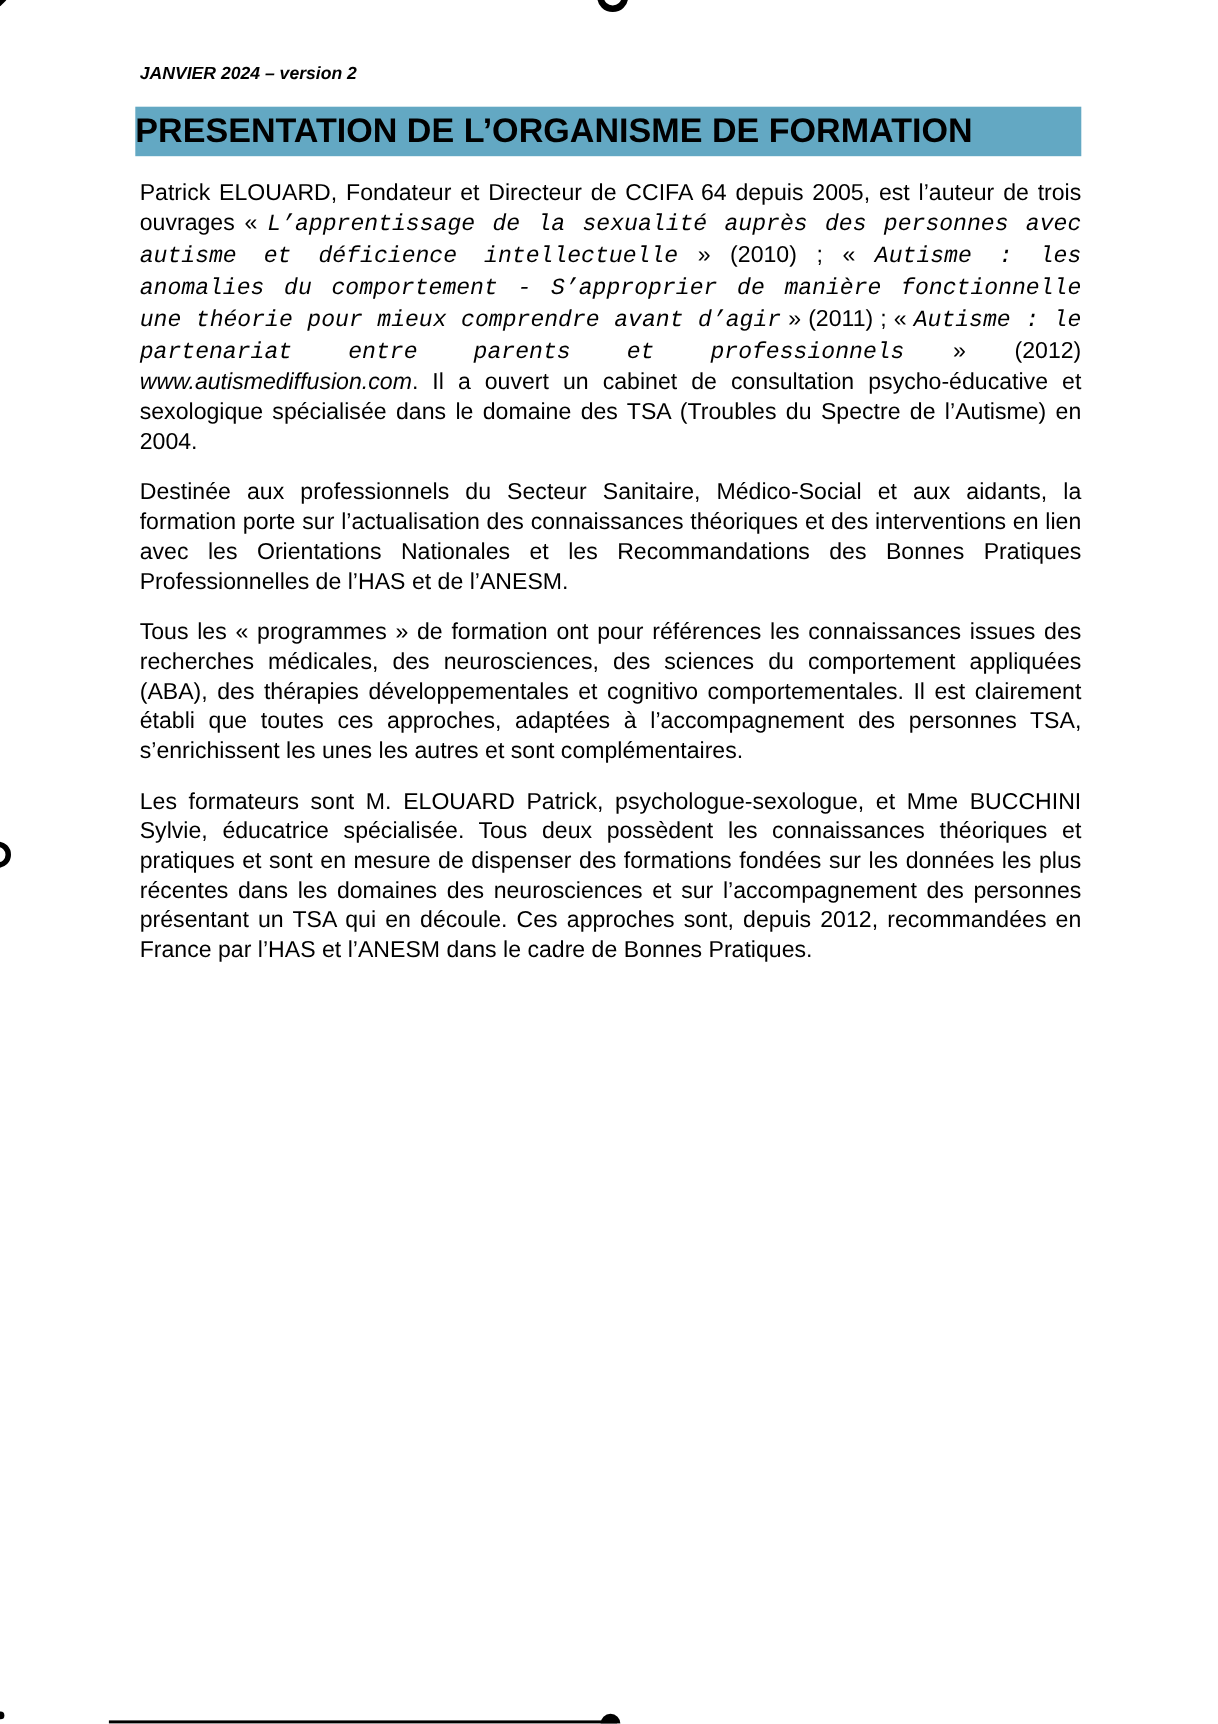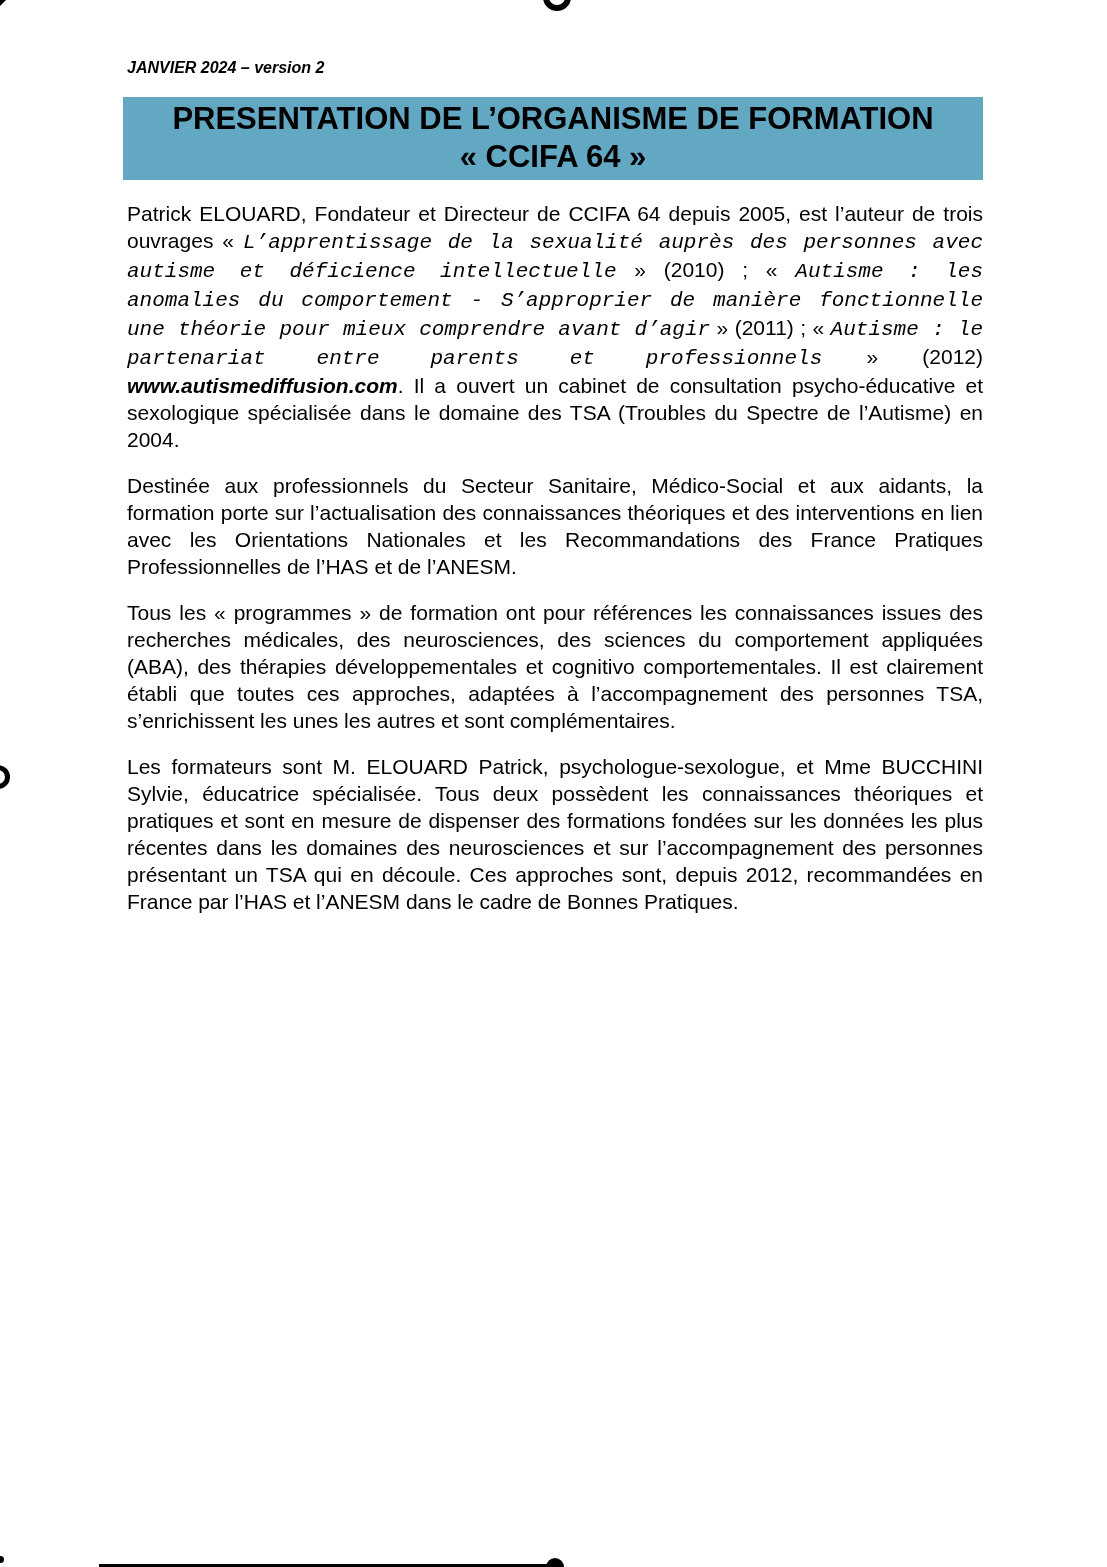--- a/index.html
+++ b/index.html
@@ -22,38 +22,37 @@
   .version-note {
     font-size: 16px;
     font-weight: bold;
     font-style: italic;
     line-height: 20px;
   }
   .banner {
     margin: 19px 0 0 -4px;
     width: 860px;
     background: #63A8C3;
-    text-align: center;
     font-weight: bold;
     font-size: 31px;
     line-height: 38px;
     padding: 3px 0 4px 0;
     color: #000;
   }
   .paragraphs {
     margin-top: 20px;
     font-size: 21px;
     line-height: 27px;
     text-align: justify;
   }
   .paragraphs p.para { margin: 0 0 19px 0; }
   .seg-n { font-weight: normal; font-style: normal; }
   .seg-b { font-weight: normal; }
   .seg-i { font-style: italic; font-family: Liberation Mono, monospace; }
-  .seg-bi { font-weight: bold; font-style: italic; }
+  .seg-bi { font-weight: normal; font-style: italic; }
 
   
   .artifact { position: absolute; }
   .art-top-left {
     left: 0; top: 0; width: 6px; height: 6px;
     background: #000;
     clip-path: polygon(0 0, 100% 0, 0 100%);
   }
   .art-top-center {
     left: 543px; top: -16px;
@@ -100,24 +99,23 @@
   <div class="artifact art-right-sliver"></div>
   <div class="artifact art-bottom-dot-left"></div>
   <div class="artifact art-bottom-bar"></div>
   <div class="artifact art-bottom-blob"></div>
 
   <div class="content">
     <div class="version-note">JANVIER 2024 – version 2</div>
 
     <div class="banner" style="background: rgb(99, 168, 195);">
       <div>PRESENTATION DE L’ORGANISME DE FORMATION</div>
-      <div>« CCIFA 64 »</div>
     </div>
 
     <div class="paragraphs">
         <p class="para"><span class="seg-b">Patrick ELOUARD</span><span class="seg-n">, Fondateur et Directeur de CCIFA 64 depuis 2005, est l’auteur de trois ouvrages « </span><span class="seg-i">L’apprentissage de la sexualité auprès des personnes avec autisme et déficience intellectuelle</span><span class="seg-n"> » (2010) ; « </span><span class="seg-i">Autisme : les anomalies du comportement - S’approprier de manière fonctionnelle une théorie pour mieux comprendre avant d’agir</span><span class="seg-n"> » (2011) ; « </span><span class="seg-i">Autisme : le partenariat entre parents et professionnels</span><span class="seg-n"> » (2012) </span><span class="seg-bi">www.autismediffusion.com</span><span class="seg-n">.  Il a ouvert un cabinet de consultation psycho-éducative et sexologique spécialisée dans le domaine des TSA (Troubles du Spectre de l’Autisme) en 2004.</span></p>
-        <p class="para"><span class="seg-n">Destinée aux professionnels du Secteur Sanitaire, Médico-Social et aux aidants,  la formation porte sur l’actualisation des connaissances théoriques et des interventions en lien avec les Orientations Nationales et les Recommandations des France Pratiques Professionnelles de l’HAS et de l’ANESM.</span></p>
+        <p class="para"><span class="seg-n">Destinée aux professionnels du Secteur Sanitaire, Médico-Social et aux aidants,  la formation porte sur l’actualisation des connaissances théoriques et des interventions en lien avec les Orientations Nationales et les Recommandations des Bonnes Pratiques Professionnelles de l’HAS et de l’ANESM.</span></p>
         <p class="para"><span class="seg-n">Tous les « programmes » de formation ont pour références les connaissances issues des recherches médicales, des neurosciences, des sciences du comportement appliquées (ABA),  des thérapies développementales et cognitivo comportementales. Il est clairement établi que toutes ces approches, adaptées à l’accompagnement des personnes TSA, s’enrichissent les unes les autres et sont complémentaires.</span></p>
         <p class="para"><span class="seg-n">Les formateurs sont M. </span><span class="seg-b">ELOUARD Patrick</span><span class="seg-n">, psychologue-sexologue, et Mme </span><span class="seg-b">BUCCHINI Sylvie</span><span class="seg-n">, éducatrice spécialisée. Tous deux possèdent les connaissances théoriques et pratiques et sont en mesure de dispenser des formations fondées sur les données les plus récentes dans les domaines des neurosciences et sur l’accompagnement des personnes présentant un TSA qui en découle. Ces approches sont, depuis 2012, recommandées en France par l’HAS et l’ANESM dans le cadre de Bonnes Pratiques.</span></p>
       </div>
   </div>
 
 </div>
 
 </body></html>

